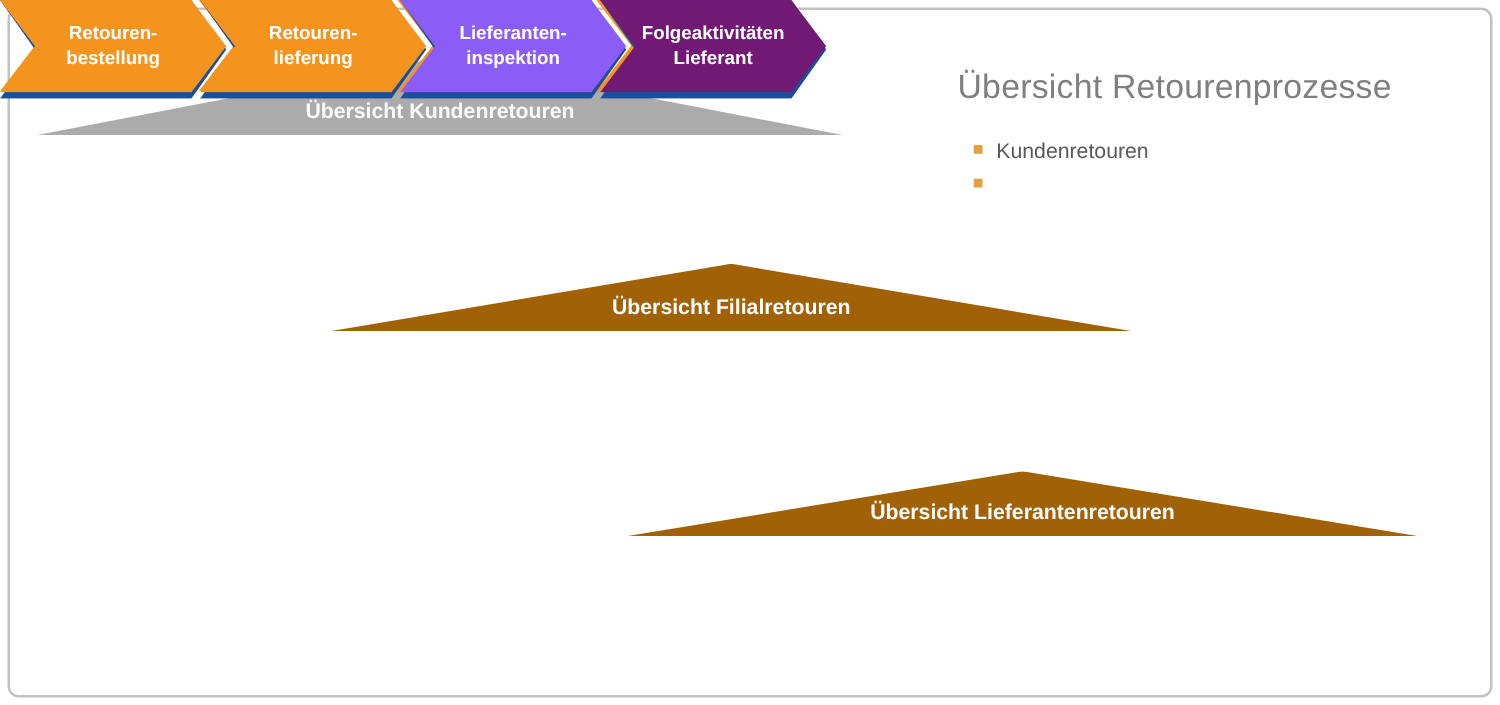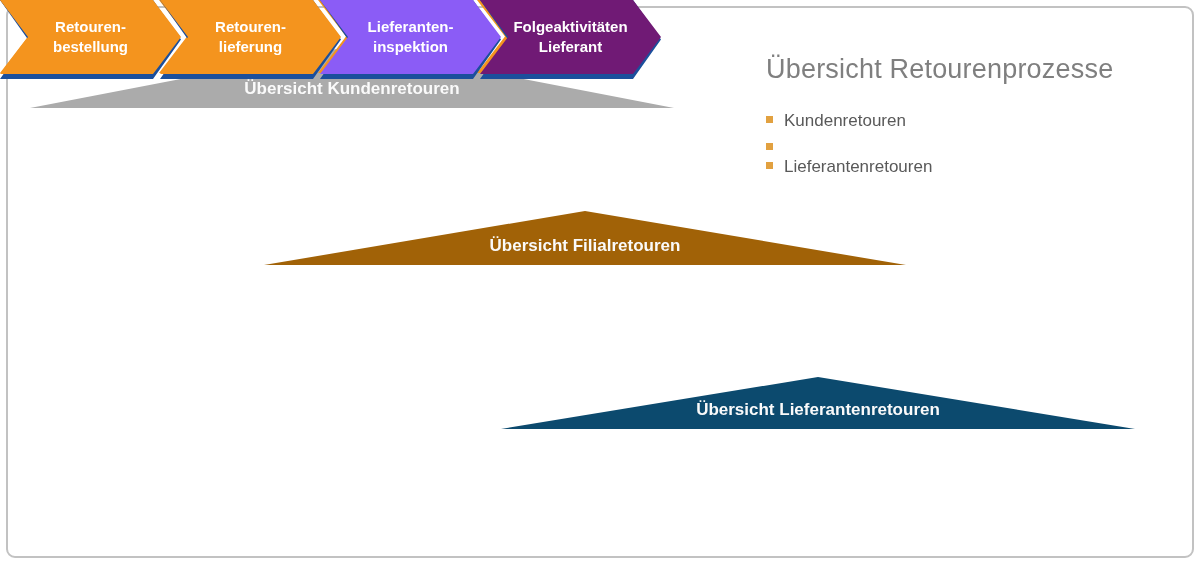--- a/index.html
+++ b/index.html
@@ -78,21 +78,21 @@
   .legend-title {
     font-size: 27px;
     font-weight: 400;
     color: #7f7f7f;
     margin: 0 0 25px 0;
     letter-spacing: 0.2px;
     white-space: nowrap;
   }
   .legend ul {
     list-style: none;
-    margin: 0;
+    margin: 13px;
     padding: 0;
     display: flex;
     flex-direction: column;
     gap: 6px;
   }
   .legend li {
     display: flex;
     align-items: flex-start;
     gap: 11px;
     font-size: 17px;
@@ -152,21 +152,21 @@
     <div class="chev" style="background: rgb(27, 79, 156);">
       <span class="lbl">Inspektion
 Im Lager</span>
     </div>
     <div class="chev" style="background: rgb(27, 79, 156);">
       <span class="lbl">Logistische
 Folgeaktion</span>
     </div>
   </div>
 
-  <div class="roof p3-roof" style="background: #0c4a6e; text-align: right;">
+  <div class="roof p3-roof" style="background: #a16207; text-align: right;">
     <span class="roof-title">Übersicht Lieferantenretouren</span>
   </div>
   <div class="arrows p3">
     <div class="chev" style="background: rgb(244, 148, 30);">
       <span class="lbl">Retouren-
 bestellung</span>
     </div>
     <div class="chev" style="background: rgb(244, 148, 30);">
       <span class="lbl">Retouren-
 lieferung</span>
@@ -184,19 +184,15 @@
   <div class="legend">
     <h1 class="legend-title" style="color: rgb(127, 127, 127);">Übersicht Retourenprozesse</h1>
     <ul>
       <li>
         <span class="bullet" style="background: rgb(226, 161, 64);"></span>
         <span>Kundenretouren</span>
       </li>
       <li>
         <span class="bullet" style="background: rgb(226, 161, 64);"></span>
       </li>
-      <li>
-        <span class="bullet" style="background: rgb(226, 161, 64);"></span>
-        <span>Lieferantenretouren</span>
-      </li>
     </ul>
   </div>
 </div>
 
 </body></html>

